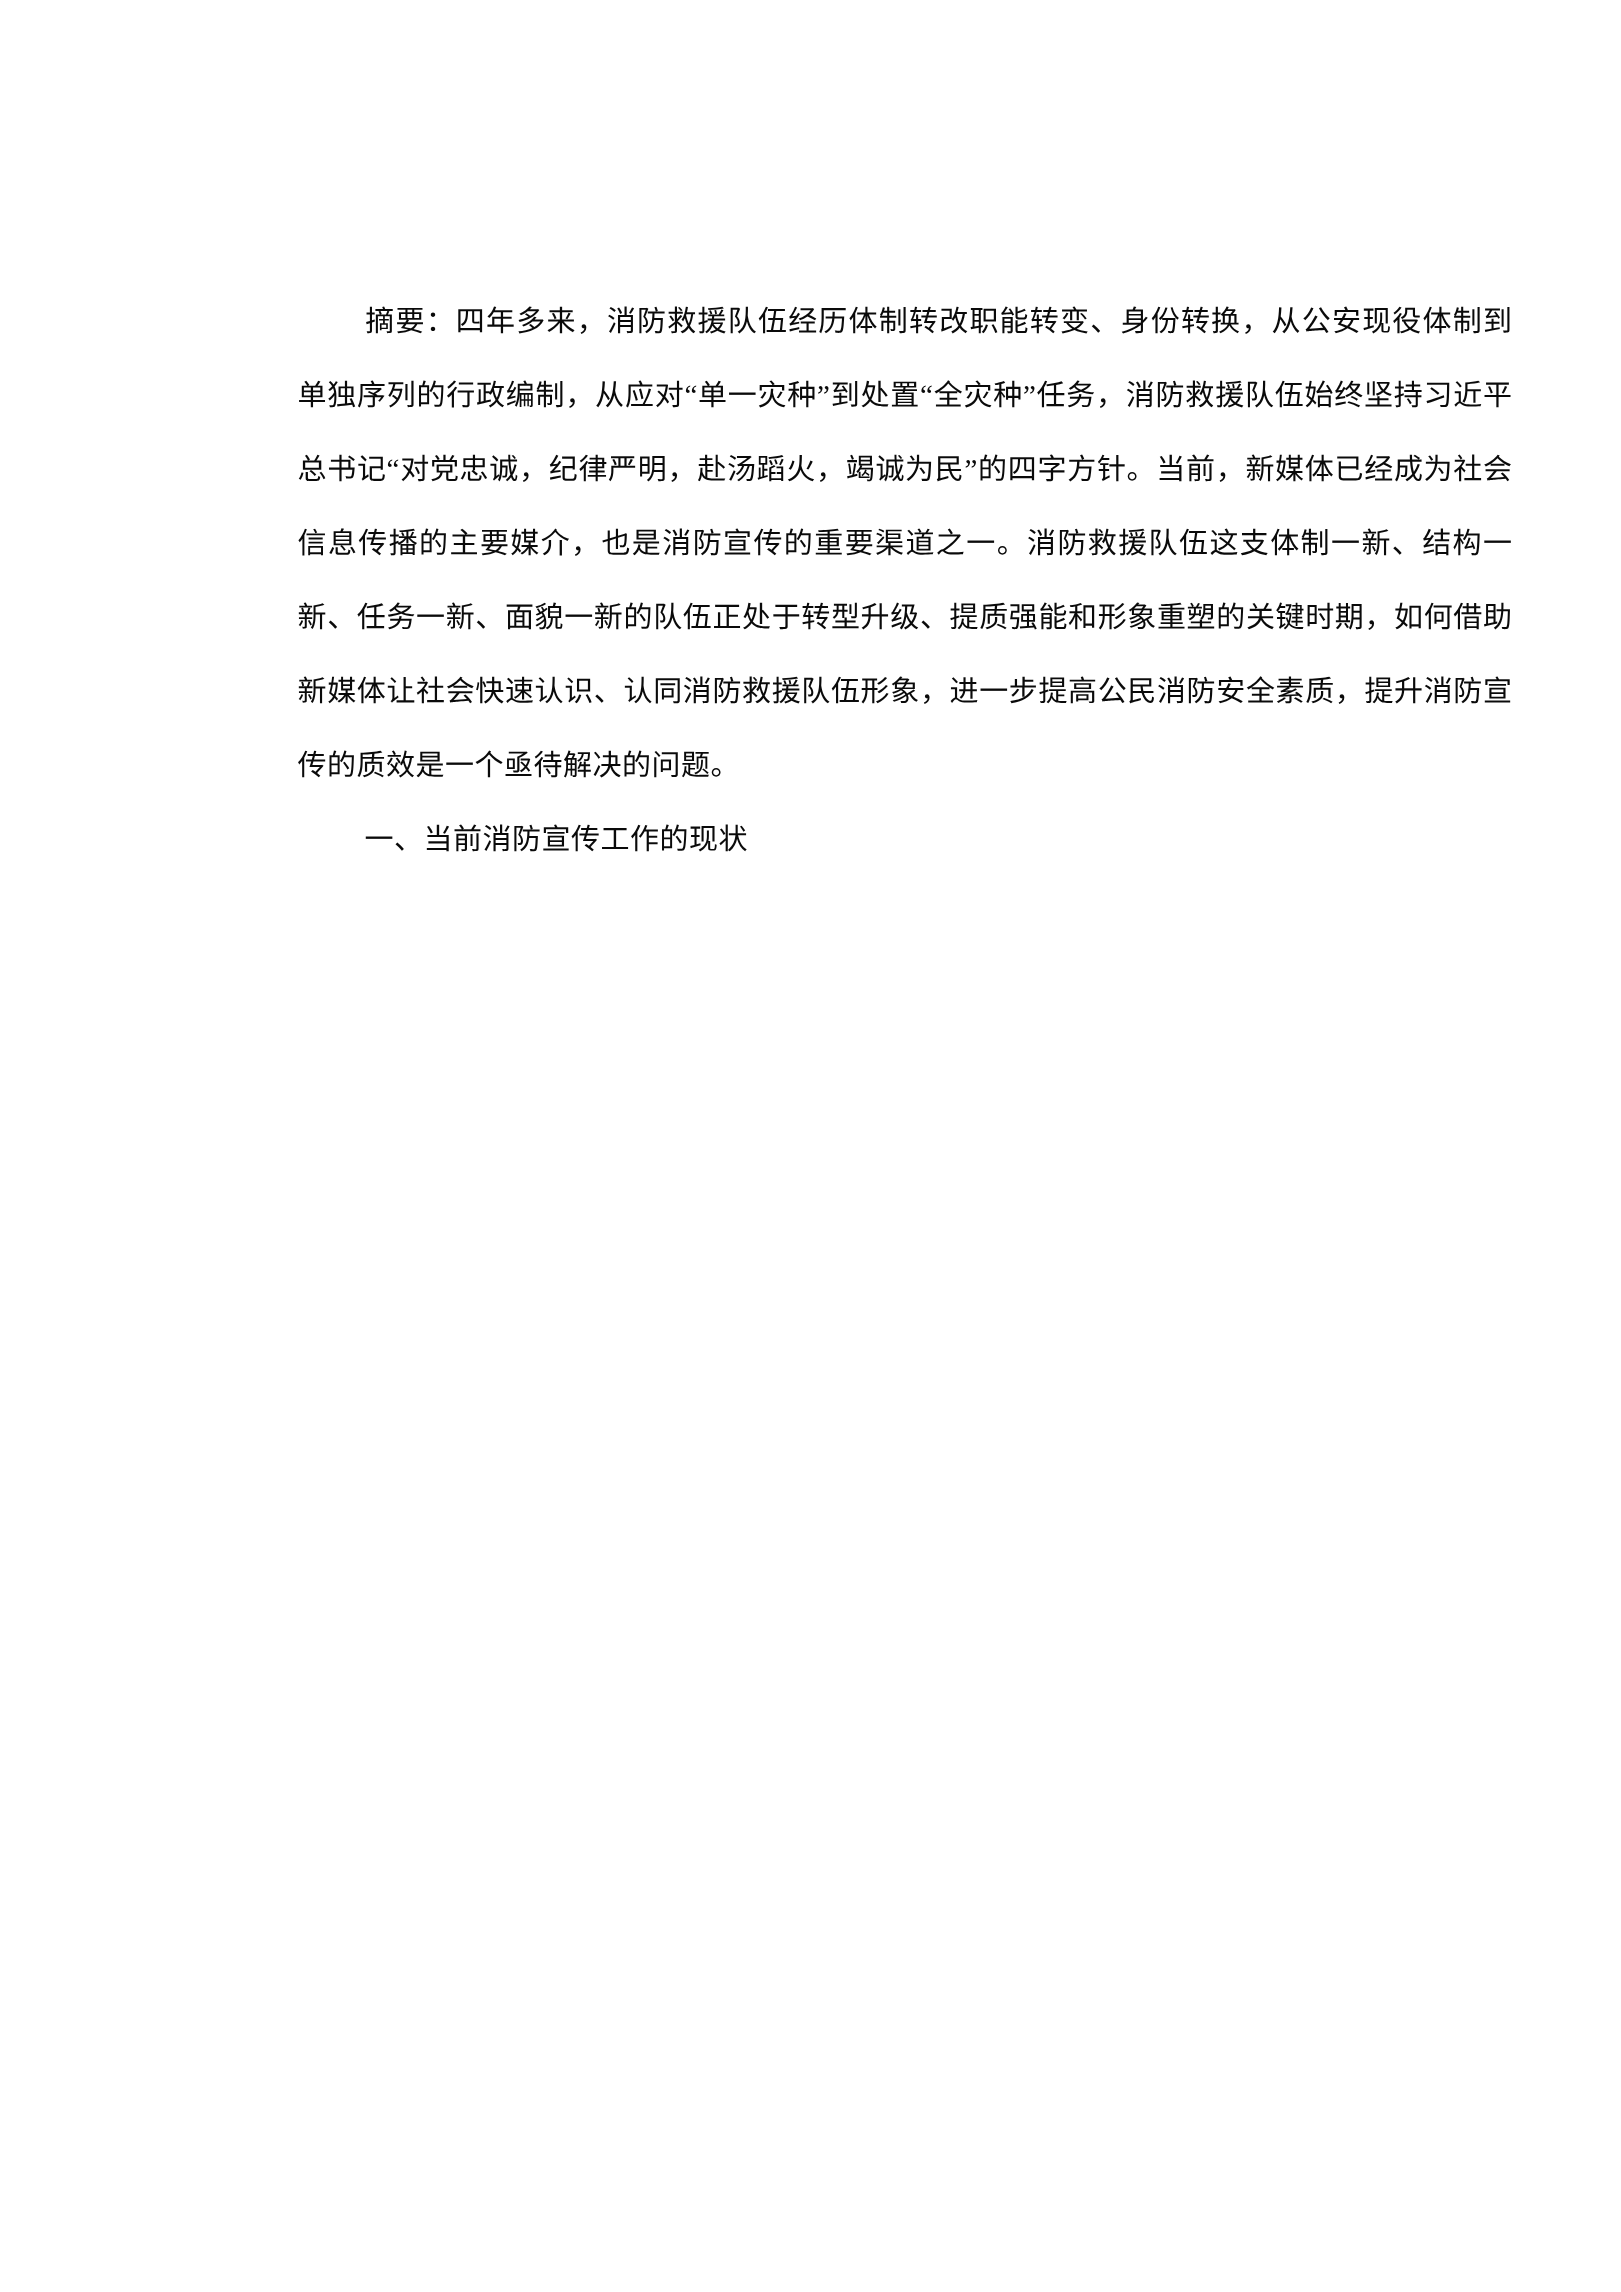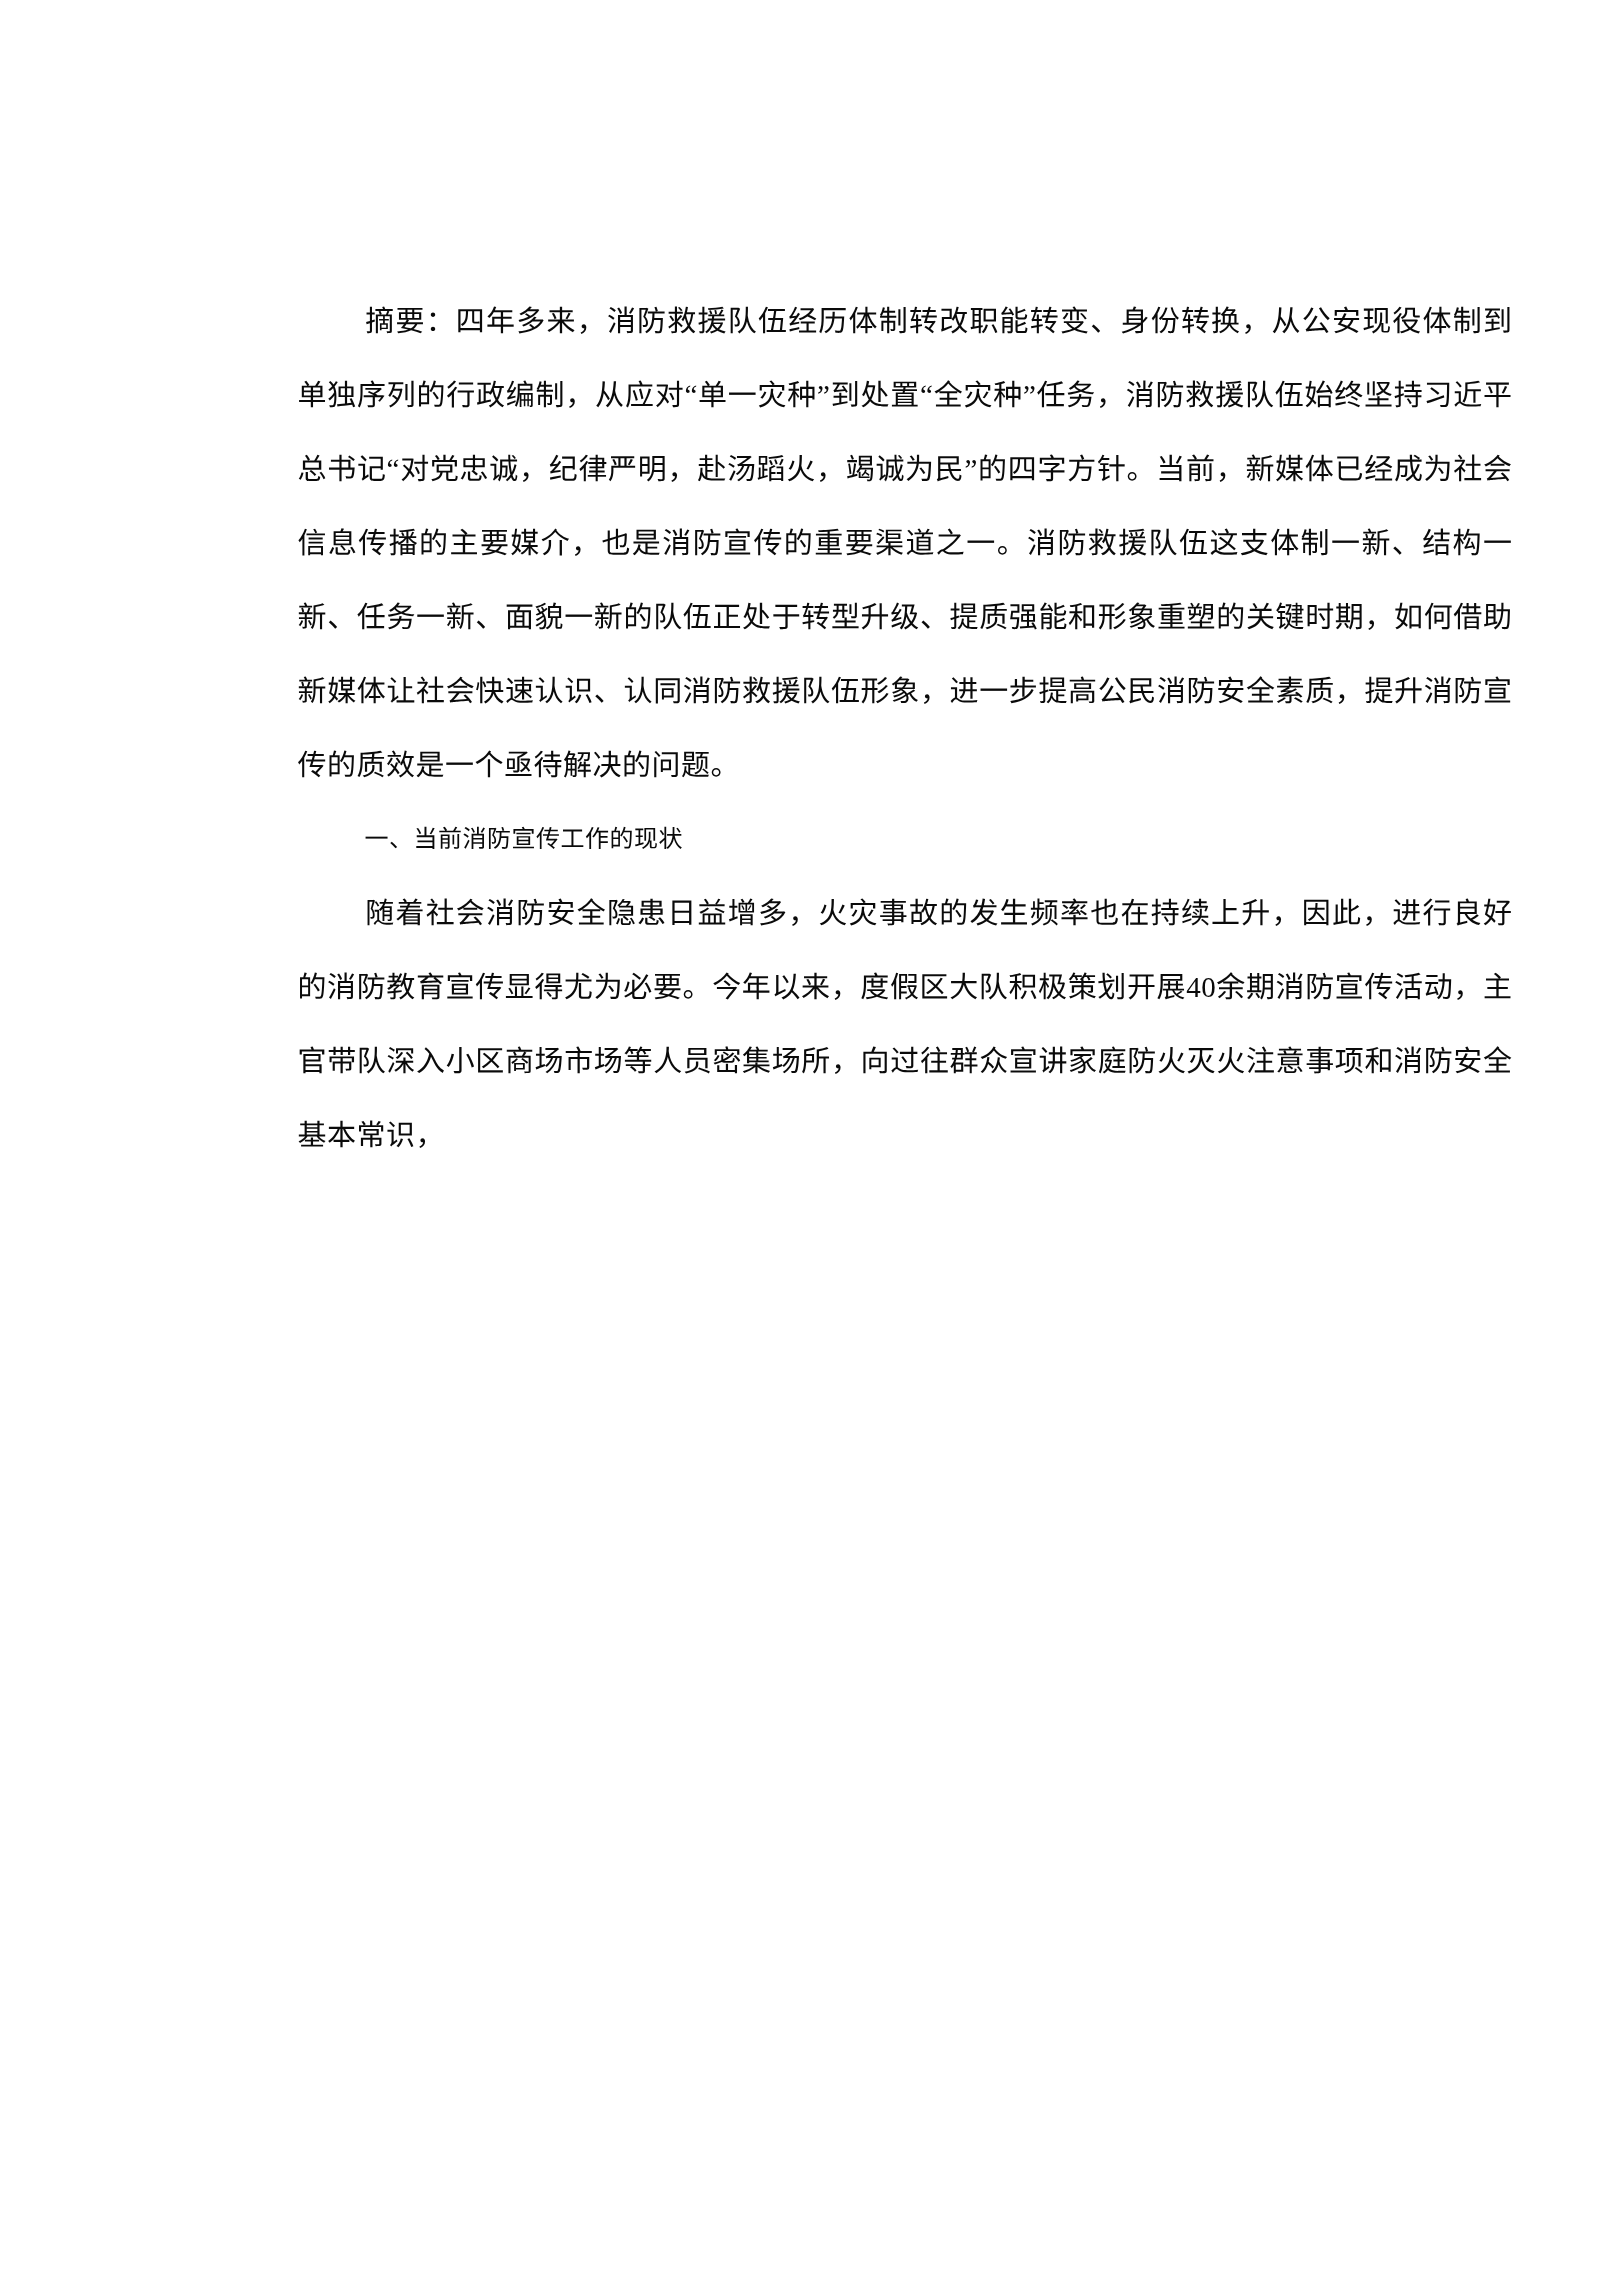--- a/index.html
+++ b/index.html
@@ -35,32 +35,31 @@
     color: #0a0a0a;
   }
   .para .indent {
     display: inline-block;
     width: 67px;
   }
   .para.keywords {
     white-space: pre-wrap;
   }
   .para.heading {
-    font-size: 24px;
+    font-size: 29px;
     text-align-last: left;
   }
 </style>
 </head>
 <body>
 
 <div class="page">
   <div class="content">
 
     <p class="para"><span class="indent"></span><span>摘要：四年多来，消防救援队伍经历体制转改职能转变、身份转换，从公安现役体制到单独序列的行政编制，从应对“单一灾种”到处置“全灾种”任务，消防救援队伍始终坚持习近平总书记“对党忠诚，纪律严明，赴汤蹈火，竭诚为民”的四字方针。当前，新媒体已经成为社会信息传播的主要媒介，也是消防宣传的重要渠道之一。消防救援队伍这支体制一新、结构一新、任务一新、面貌一新的队伍正处于转型升级、提质强能和形象重塑的关键时期，如何借助新媒体让社会快速认识、认同消防救援队伍形象，进一步提高公民消防安全素质，提升消防宣传的质效是一个亟待解决的问题。</span></p>
 
 
     <p class="para heading"><span class="indent"></span><span>一、当前消防宣传工作的现状</span></p>
 
-    <p class="para"><span class="indent"></span><span>随着社会消防安全隐患日益增多，火灾事故的发生频率也在持续上升，因此，进行良好的消防教育宣传显得尤为必要。今年以来，度假区大队积极策划开展40余期消防宣传活动，主官带队深入小区商场市场等人员密集场所，向过往群众宣讲家庭防火灭火注意事项和消防安全基本常识，</span></p>
 
   </div>
 </div>
 
 
 </body></html>

